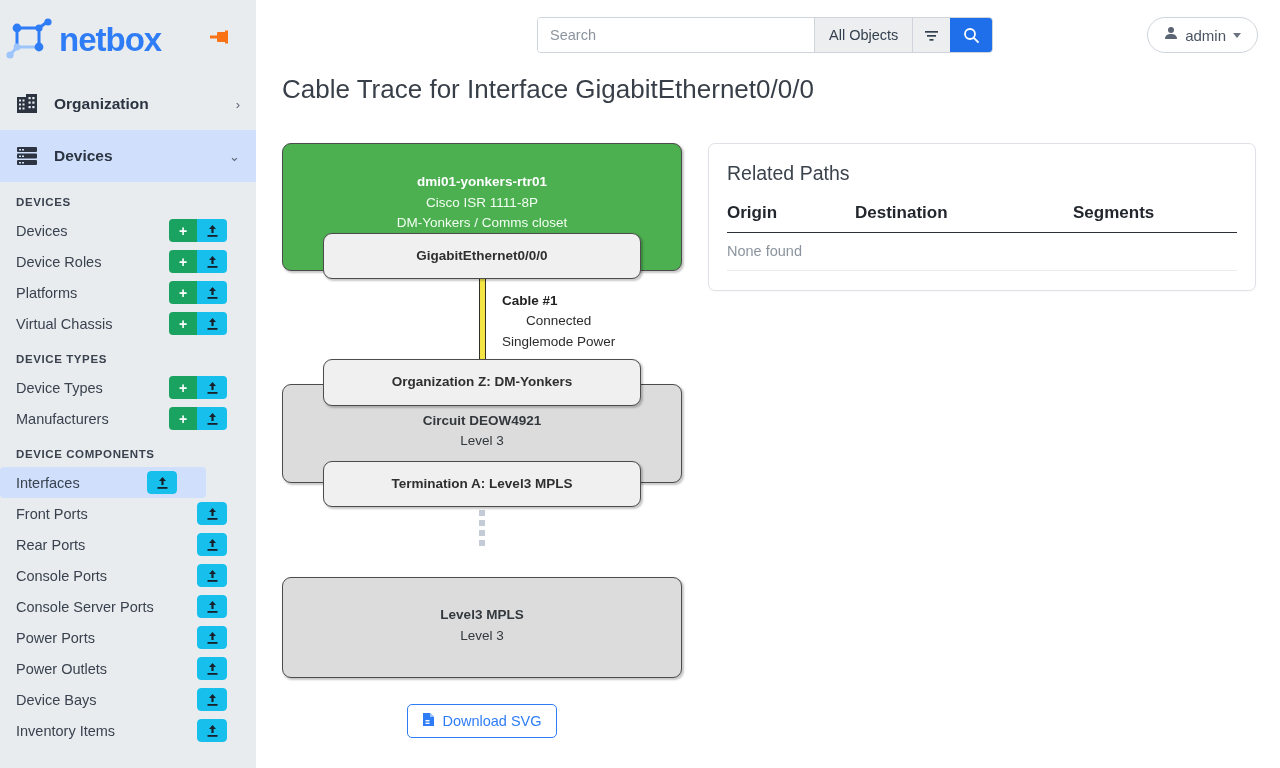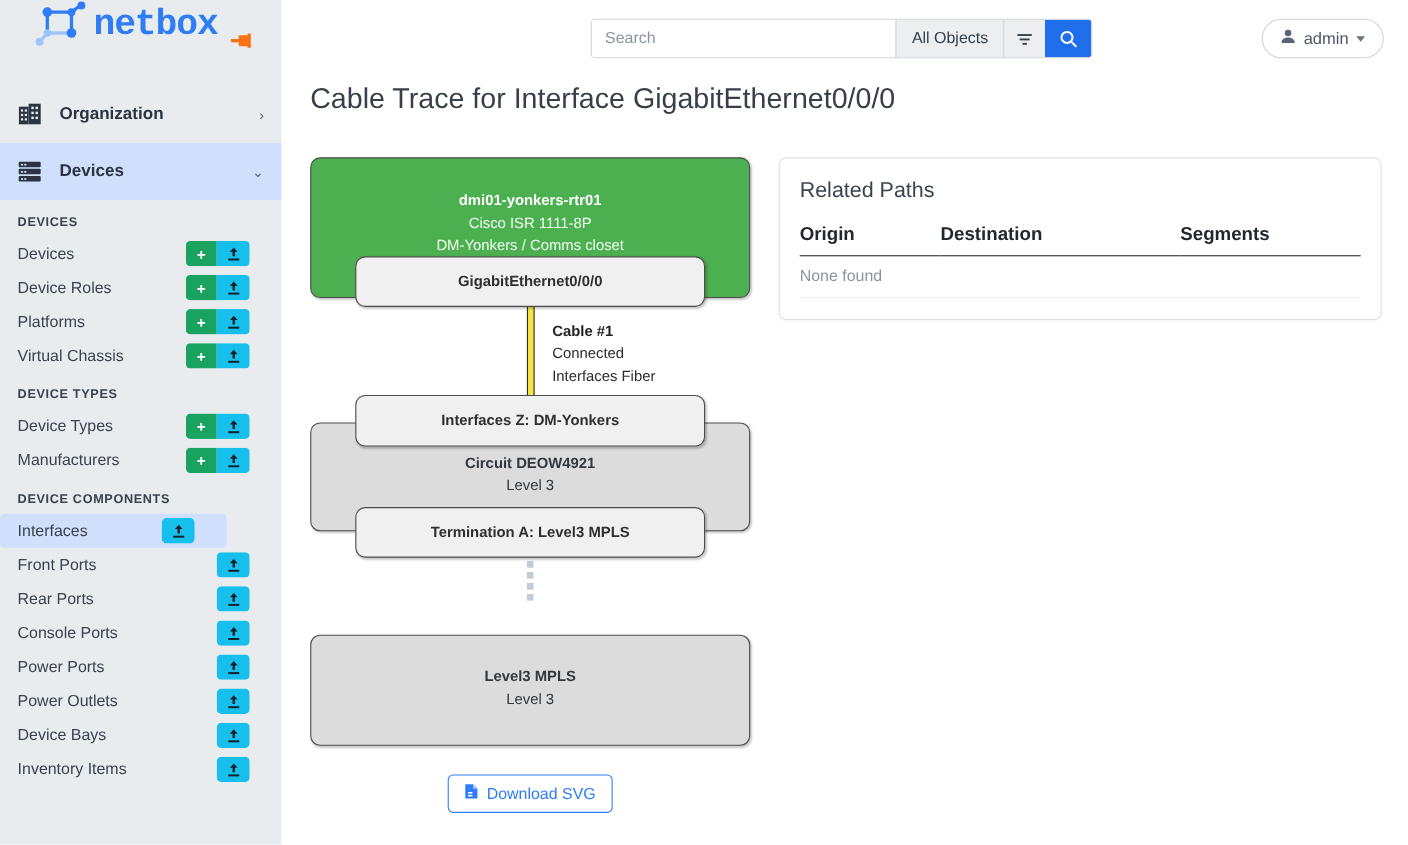--- a/index.html
+++ b/index.html
@@ -14,24 +14,23 @@
   
   .sidebar {
     width: 256px; height: 768px;
     background: #e9ecef;
     flex: 0 0 256px;
     overflow: hidden;
     position: relative;
   }
   .brand-row {
     height: 78px;
-    display: flex; align-items: flex-start;
-    padding: 0 16px 0 32px;
+    display: flex; align-items: center;
+    padding: 0 16px 0 6px;
     position: relative;
-    font-family: Liberation Mono, monospace;
   }
   .brand-logo { display: flex; align-items: center; gap: 3px; }
   .brand-mark { width: 48px; height: 44px; flex: 0 0 48px; }
   .brand-word {
     font-size: 33px; font-weight: bold; color: #2f7df6;
     letter-spacing: -1px; line-height: 1; margin-left: 2px;
   }
   .pin-icon { position: absolute; right: 26px; top: 30px; }
 
   .nav-group {
@@ -182,21 +181,21 @@
     width: 7px; height: 100%;
     background: #f4e544;
     border-left: 1.4px solid #33302a; border-right: 1.4px solid #33302a;
     margin-left: 1px;
   }
   .cable-labels {
     position: absolute; left: 220px; top: 12px;
     text-align: left;
   }
   .cable-labels .cl1 { font-size: 13.5px; font-weight: bold; color: #222; line-height: 1.5; }
-  .cable-labels .cl2 { font-size: 13.5px; color: #2c2c2c; line-height: 1.5; }
+  .cable-labels .cl2 { font-size: 13.5px; color: #2c2c2c; line-height: 1.5; text-align: center; }
 
   .dots-seg {
     height: 42px; display: flex; flex-direction: column;
     align-items: center; justify-content: center; gap: 4px;
   }
   .dot { width: 6px; height: 6px; background: #c2cbd6; }
 
   .dl-wrap { display: flex; justify-content: center; margin-top: 26px; }
   .dl-btn {
     border: 1px solid #2f7df6; border-radius: 5px;
@@ -418,20 +417,31 @@
       <span class="nav-btns">
         <span class="btn-imp solo">
           <svg width="13" height="14" viewBox="0 0 13 14">
               <path d="M6.5 1 L10 5 H7.6 V9 H5.4 V5 H3 Z" fill="#17202b"></path>
               <rect x="1.5" y="11" width="10" height="1.8" fill="#17202b"></rect>
             </svg>
         </span>
       </span>
     </div>
     <div class="nav-item">
+      <span class="n-label">Console Server Ports</span>
+      <span class="nav-btns">
+        <span class="btn-imp solo">
+          <svg width="13" height="14" viewBox="0 0 13 14">
+              <path d="M6.5 1 L10 5 H7.6 V9 H5.4 V5 H3 Z" fill="#17202b"></path>
+              <rect x="1.5" y="11" width="10" height="1.8" fill="#17202b"></rect>
+            </svg>
+        </span>
+      </span>
+    </div>
+    <div class="nav-item">
       <span class="n-label">Power Ports</span>
       <span class="nav-btns">
         <span class="btn-imp solo">
           <svg width="13" height="14" viewBox="0 0 13 14">
               <path d="M6.5 1 L10 5 H7.6 V9 H5.4 V5 H3 Z" fill="#17202b"></path>
               <rect x="1.5" y="11" width="10" height="1.8" fill="#17202b"></rect>
             </svg>
         </span>
       </span>
     </div>
@@ -516,26 +526,26 @@
 
         <div class="node node-term">
           <div class="t1">GigabitEthernet0/0/0</div>
         </div>
 
         <div class="cable-seg">
           <div class="cable-line"></div>
           <div class="cable-labels">
             <div class="cl1">Cable #1</div>
             <div class="cl2">Connected</div>
-            <div class="cl2">Interfaces Fiber</div>
+            <div class="cl2">Singlemode Power</div>
           </div>
         </div>
 
         <div class="node node-term">
-          <div class="t1">Interfaces Z: DM-Yonkers</div>
+          <div class="t1">Organization Z: DM-Yonkers</div>
         </div>
 
         <div class="node node-circuit">
           <div class="t1">Circuit DEOW4921</div>
           <div class="t2">Level 3</div>
         </div>
 
         <div class="node node-term term-a">
           <div class="t1">Termination A: Level3 MPLS</div>
         </div>

